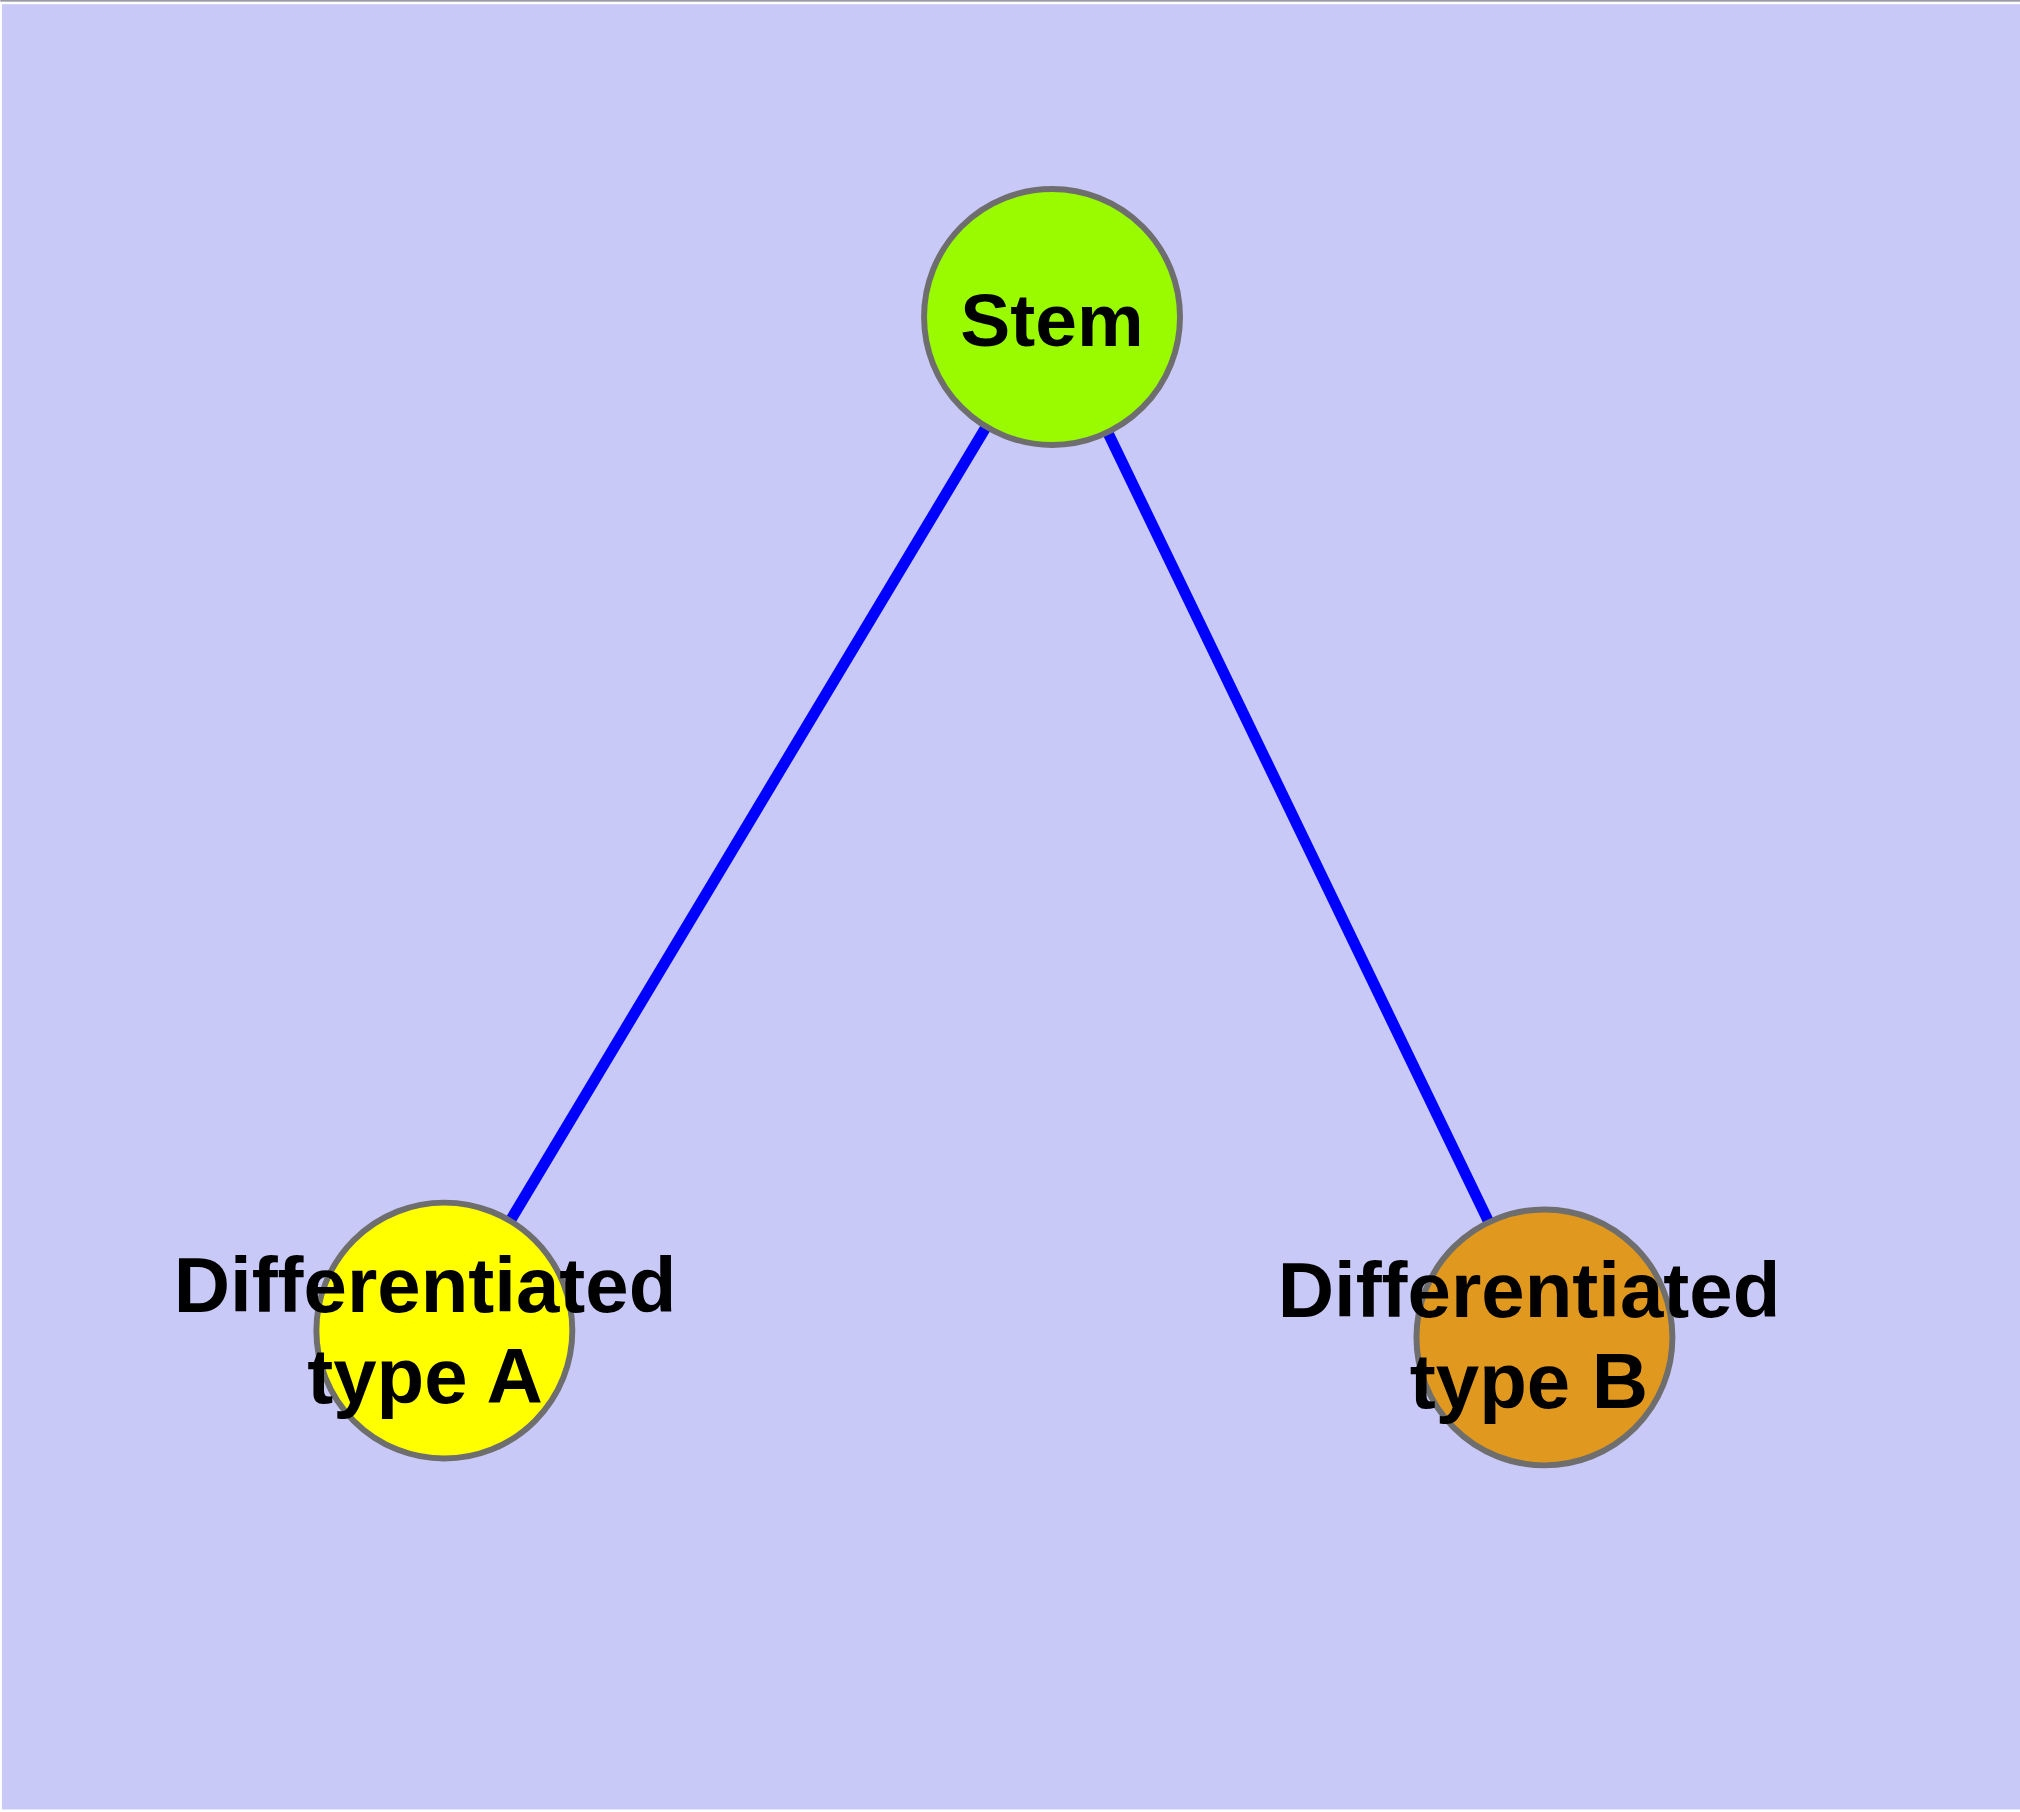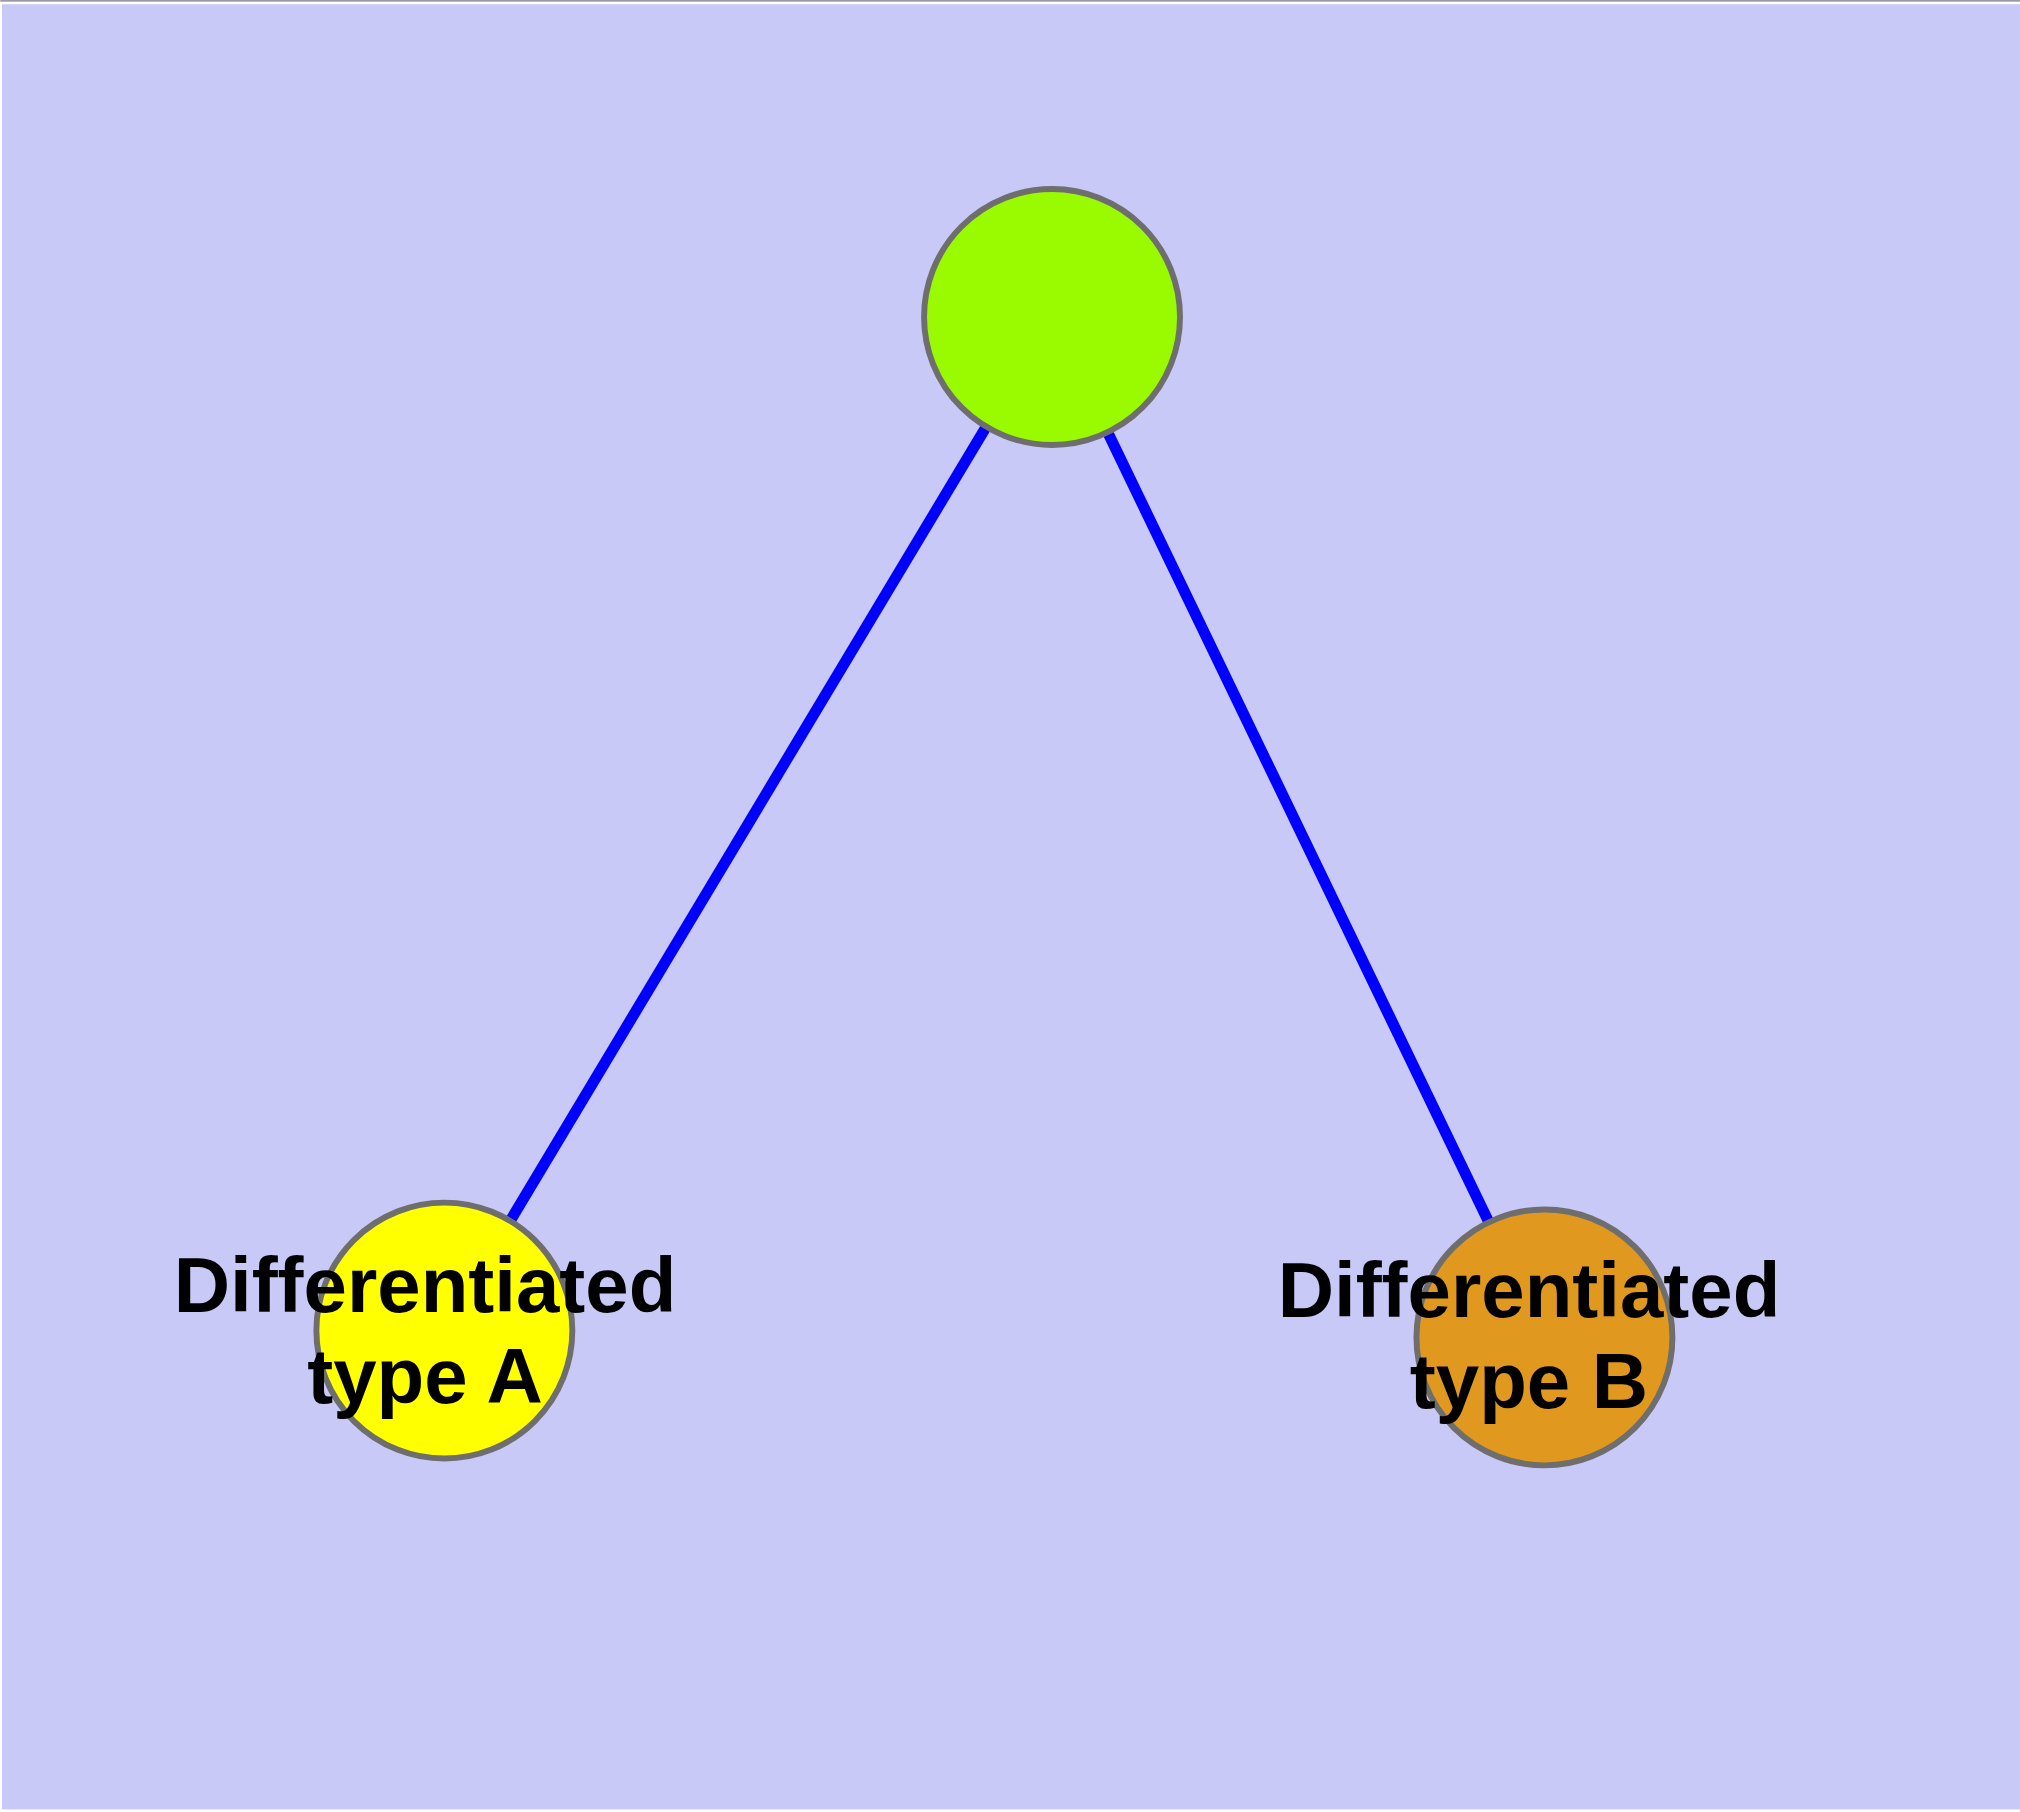--- a/index.html
+++ b/index.html
@@ -63,20 +63,21 @@
     <rect x="2" y="5" width="2382" height="2130" fill="#C9C9F7"></rect>
 
     <line x1="1241" y1="374" x2="524" y2="1570" stroke-width="13" stroke="#0000FF"></line>
     <line x1="1241" y1="374" x2="1822" y2="1578" stroke-width="13" stroke="#0000FF"></line>
 
     <circle cx="1241" cy="374" r="151" stroke-width="7" fill="#9AFA00" stroke="#6E6E6E"></circle>
     <circle cx="524" cy="1570" r="151" stroke-width="7" fill="#FFFF00" stroke="#6E6E6E"></circle>
     <circle cx="1822" cy="1578" r="151" stroke-width="7" fill="#E0991E" stroke="#6E6E6E"></circle>
   </svg>
 
+  <div class="node-label stem">Stem</div>
 
   <div class="node-label type-a">Differentiated
 type A</div>
 
   <div class="node-label type-b">Differentiated
 type B</div>
 
 </div>
 
 

